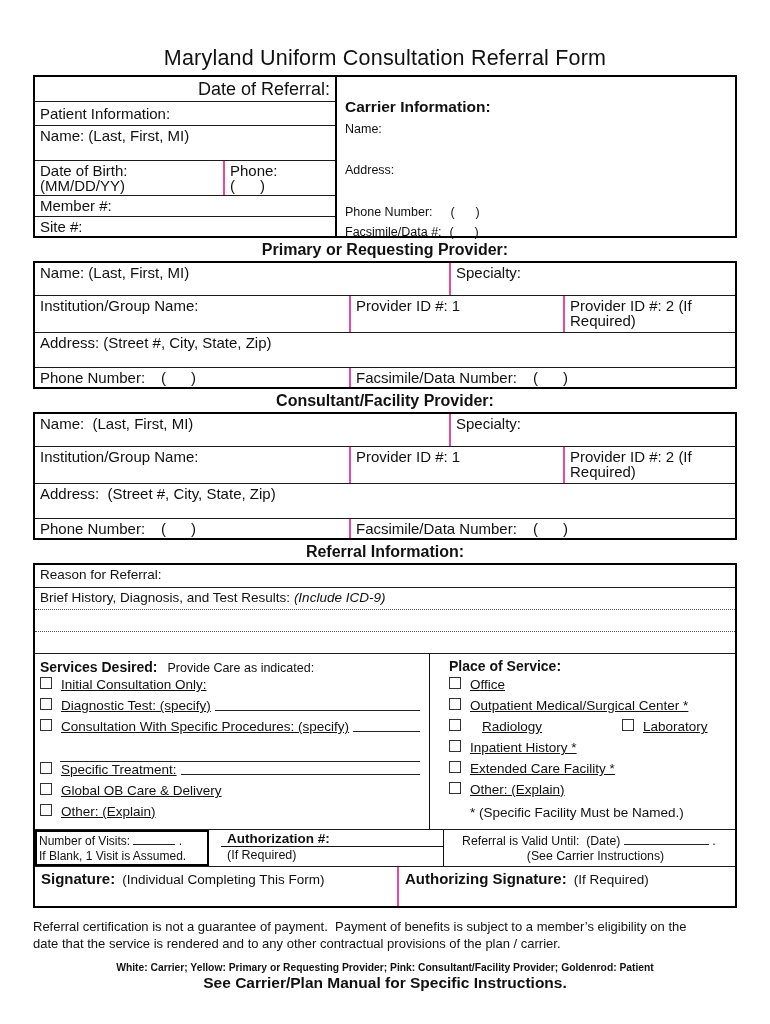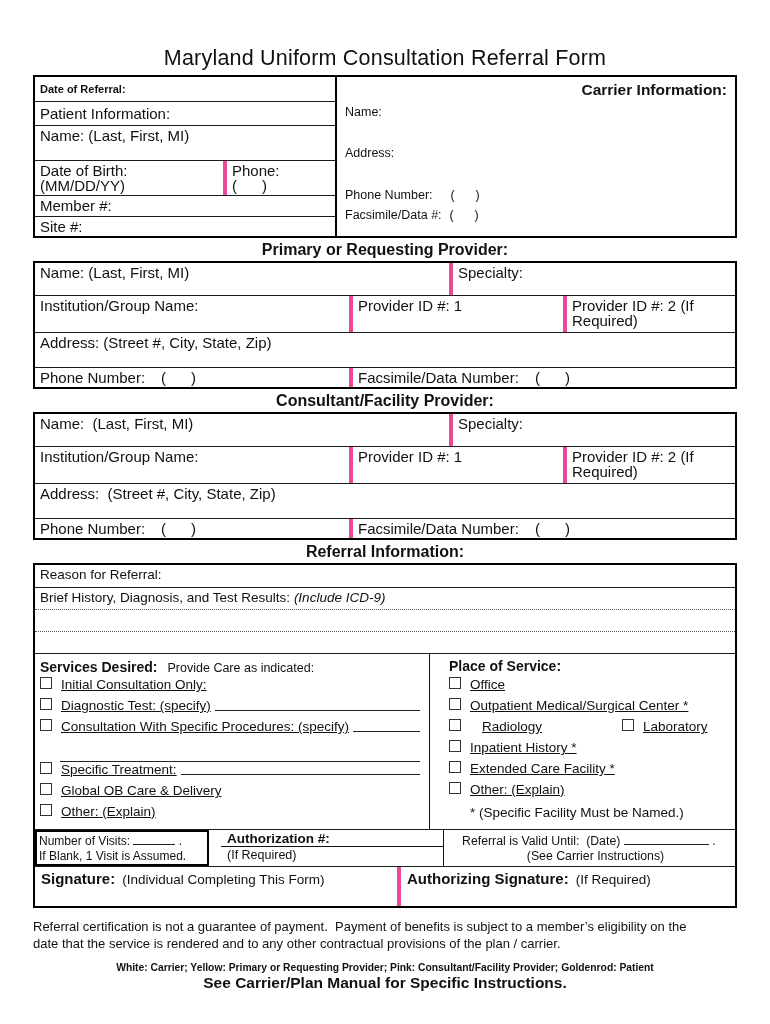--- a/index.html
+++ b/index.html
@@ -9,38 +9,38 @@
   }
   .content { position:absolute; left:33px; top:0; width:704px; }
   [data-bind] { white-space:pre-wrap; }
 
   .form-title { margin-top:46px; text-align:center; font-size:21.5px; font-weight:400; letter-spacing:.2px; }
 
   .tbl { border:2px solid #000; box-sizing:border-box; background:#fff; }
   .row { display:flex;gap:12px; }
   .fx { flex:1; min-width:0; }
   .c { box-sizing:border-box; padding:2px 5px; font-size:15px; line-height:15px; }
-  .bL { border-left:4px solid #ec4899; }
+  .bL { border-left:2px solid #ec4899; }
   .bT { border-top:1px solid #1c1c1c; }
   .dT { border-top:1px dotted #555; }
   .center { text-align:center; }
   .it { font-style:italic; }
 
   
   .top-tbl { margin-top:4px; height:163px; display:flex; }
   .col-left { width:302px; border-right:2px solid #000; display:flex; flex-direction:column; box-sizing:border-box; }
-  .r-date   { height:25px; font-size:11px; font-weight:bold; line-height:20px; }
+  .r-date   { height:25px; font-size:18px; font-weight:normal; line-height:20px;text-align:right; }
   .r-pih    { height:24px; font-size:15px; font-weight:normal; line-height:20px; }
   .r-name   { height:35px; }
   .r-dob    { height:35px; }
   .sub-dob  { width:176px; box-sizing:border-box; }
   .r-member { height:22px; }
   .r-site   { flex:1; }
   .col-right { flex:1; box-sizing:border-box; padding:2px 8px; }
-  .carrier-h { font-size:15.5px; font-weight:bold; text-align:right; margin-top:2px; }
+  .carrier-h { font-size:15.5px; font-weight:bold; text-align:left; margin-top:19px; }
   .carrier-f { font-size:12.5px; line-height:15px; }
   .mt-name { margin-top:6px; }
   .mt-addr { margin-top:26px; }
   .mt-phone { margin-top:27px; }
   .mt-fax { margin-top:5px; }
   .paren { white-space:pre; }
   .pgap1 { margin-left:18px; }
   .pgap2 { margin-left:8px; }
   .pgap3 { margin-left:16px; }
 

